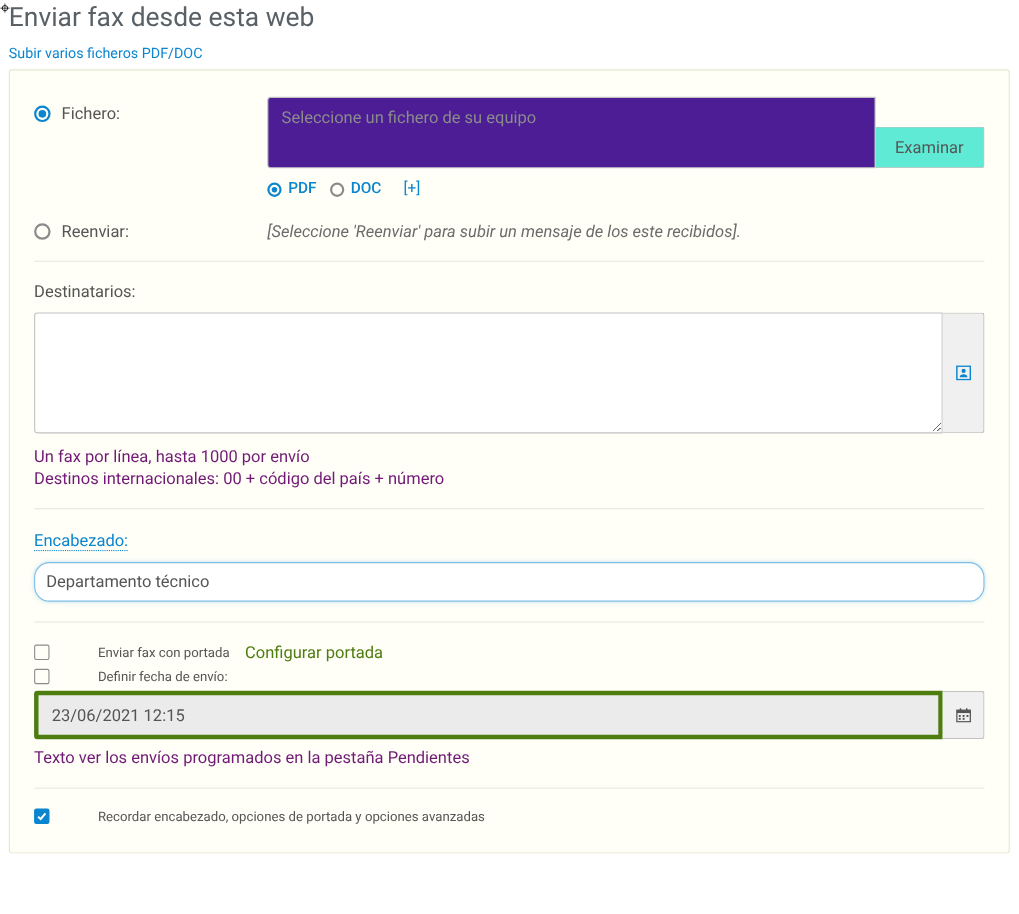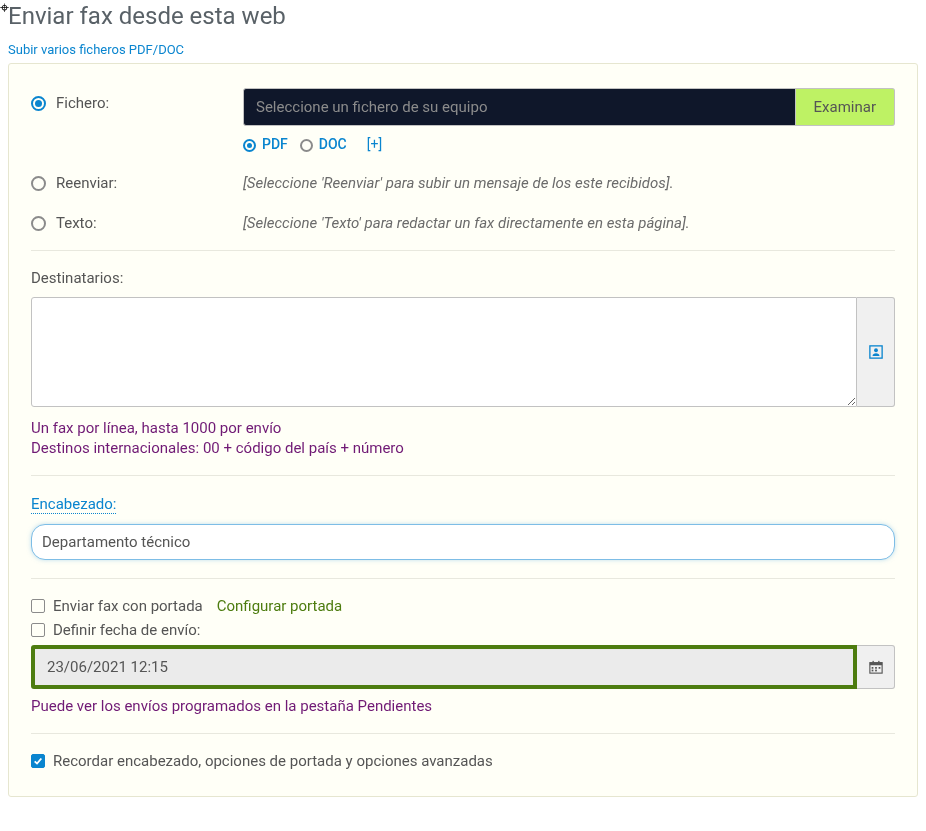--- a/index.html
+++ b/index.html
@@ -80,36 +80,37 @@
     }
     .radio-content {
       flex: 1;
     }
     .file-select-row {
       display: flex;
       width: 100%;
     }
     .file-select-input {
       flex: 1;
-      background: #0f172a;
+      background: #4c1d95;
       border: 1px solid #c2c2c2;
       border-radius: 3px 0 0 3px;
       padding: 9px 12px;
       color: #8b8b8b;
       font-size: 15px;
     }
     .file-browse-btn {
-      background: #bef264;
+      background: #5eead4;
       border: 1px solid #c2c2c2;
       border-left: none;
       border-radius: 0 3px 3px 0;
       padding: 9px 18px;
       font-size: 15px;
       color: #555;
       cursor: pointer;
+      margin-top: 27px;
     }
     .file-type-row {
       display: flex;
       align-items: center;
       gap: 12px;
       margin-top: 10px;
     }
     .file-type-opt {
       display: flex;
       align-items: flex-end;
@@ -227,22 +228,23 @@
     }
     .cb.checked {
       background: #0a85cf;
       border-color: #0a85cf;
     }
     .cb.checked svg {
       width: 10px;
       height: 10px;
     }
     .cb-label {
-      font-size: 15px;
-      color: #555;
+      font-size: 12px;
+      color: #555;
+      margin-left: 36px;
     }
     .link-inline {
       color: #4d7c0f;
       font-size: 15px;
       cursor: pointer;
       margin-left: 6px;
     }
     .date-row {
       display: flex;
       width: 100%;
@@ -325,29 +327,20 @@
     <div class="radio-label-col">
       <span class="radio-outer"></span>
       <span class="radio-text">Reenviar:</span>
     </div>
     <div class="radio-content">
       <div class="hint-text">[Seleccione 'Reenviar' para subir un mensaje de los este recibidos].</div>
     </div>
   </div>
 
   
-  <div class="radio-row">
-    <div class="radio-label-col">
-      <span class="radio-outer"></span>
-      <span class="radio-text">Texto:</span>
-    </div>
-    <div class="radio-content">
-      <div class="hint-text">[Seleccione 'Texto' para redactar un fax directamente en esta página].</div>
-    </div>
-  </div>
 
   <hr class="section-sep">
 
   
   <label class="field-label">Destinatarios:</label>
   <div class="recipients-row">
     <textarea class="recipients-ta" value="" style=""></textarea>
     <div class="contacts-btn">
       <svg viewBox="0 0 16 16" fill="#0a85cf">
           <rect x="1" y="1" width="14" height="14" fill="none" stroke="#0a85cf" stroke-width="1.5"></rect>
@@ -390,21 +383,21 @@
           <rect x="4" y="1" width="1.5" height="3"></rect>
           <rect x="10.5" y="1" width="1.5" height="3"></rect>
           <rect x="3" y="8" width="2" height="2"></rect>
           <rect x="7" y="8" width="2" height="2"></rect>
           <rect x="11" y="8" width="2" height="2"></rect>
           <rect x="3" y="11" width="2" height="2"></rect>
           <rect x="7" y="11" width="2" height="2"></rect>
         </svg>
     </div>
   </div>
-  <div class="note-text" style="margin-top:8px;">Puede ver los envíos programados en la pestaña Pendientes</div>
+  <div class="note-text" style="margin-top:8px;">Texto ver los envíos programados en la pestaña Pendientes</div>
 
   <hr class="section-sep">
 
   
   <div class="checkbox-row">
     <span class="cb checked">
       <svg viewBox="0 0 12 12" fill="none" stroke="#ffffff" stroke-width="2.2">
           <path d="M2 6.5 L4.8 9 L10 3"></path>
         </svg>
     </span>

